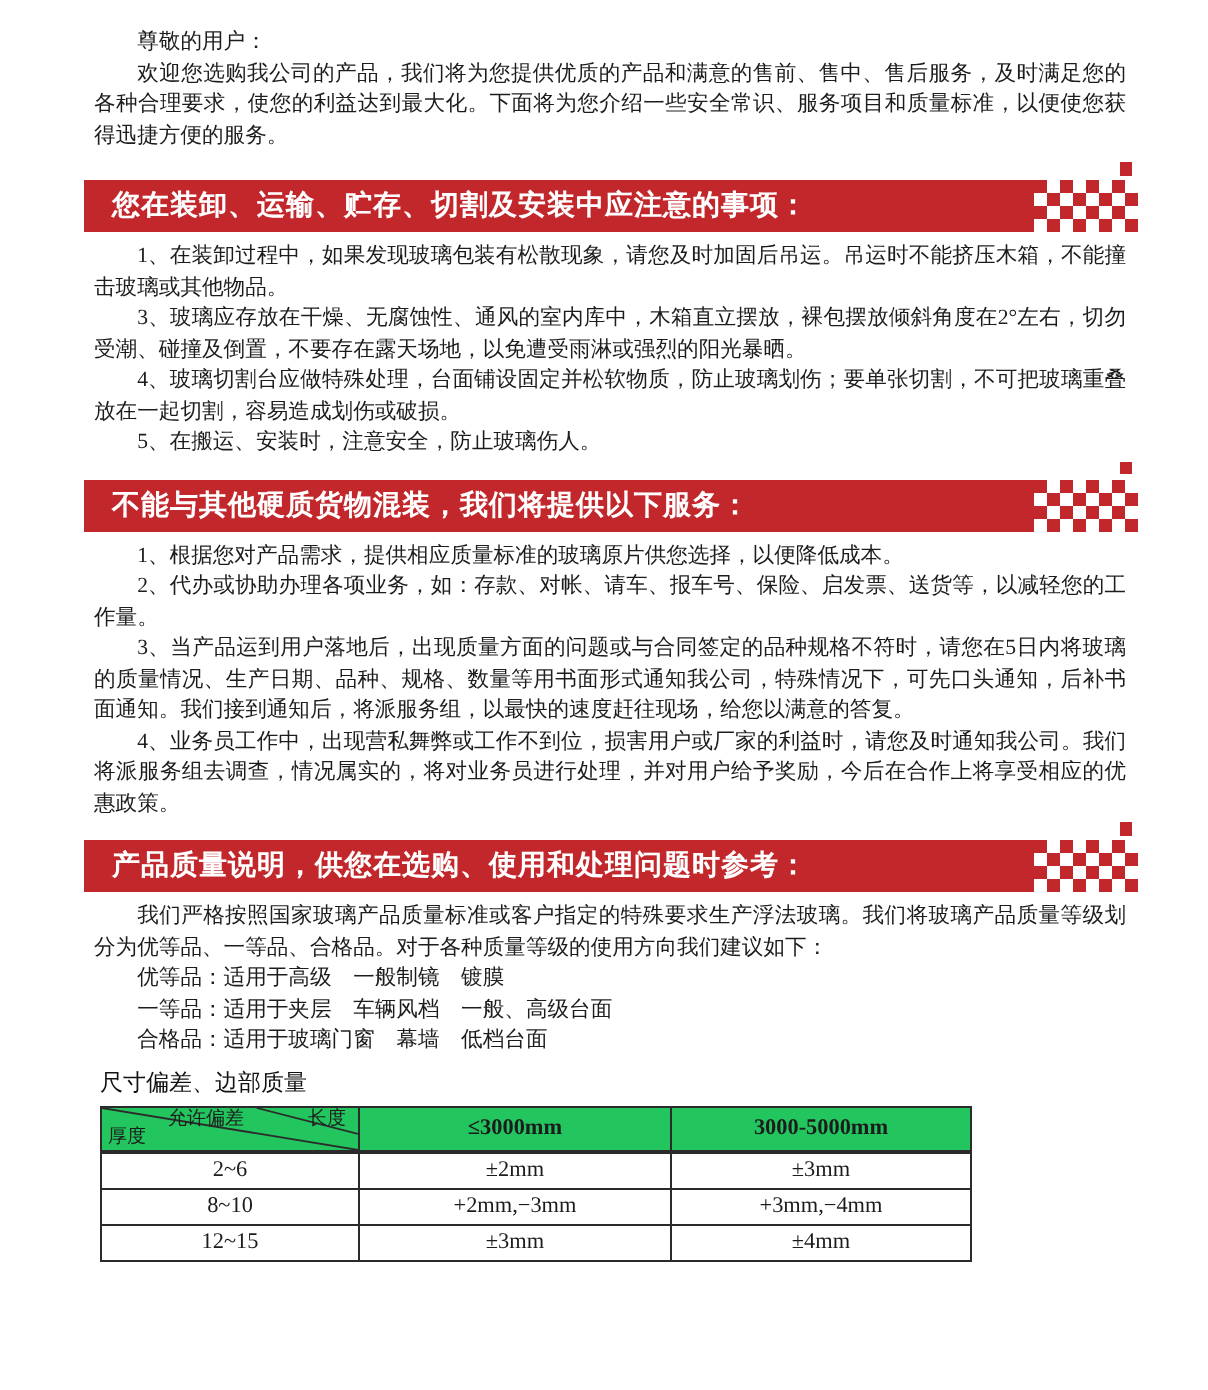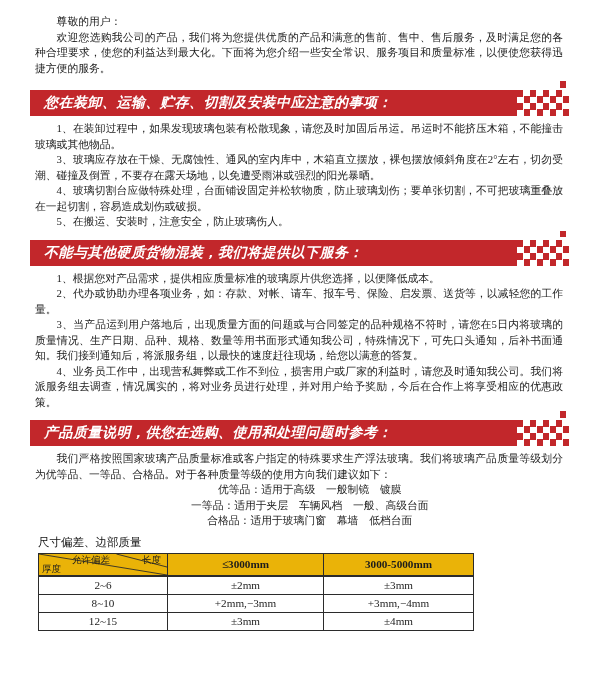--- a/index.html
+++ b/index.html
@@ -5,39 +5,39 @@
   html, body { margin: 0; padding: 0; }
   body {
     width: 604px; height: 695px;
     background: #ffffff;
     overflow: hidden;
     font-family: "Liberation Serif", "DejaVu Serif", serif;
     color: #1c1c1c;
     position: relative;
   }
   .page {
-    padding: 14px 41px 0 35px;
+    padding: 14px 41px 0 47px;
     font-size: 10.8px;
     line-height: 15.5px;
   }
   .greeting { text-indent: 2em; }
   p.body-par {
     margin: 0;
     text-indent: 2em;
     text-align: justify;
   }
   .banner {
     height: 26px;
     background: #c2272b;
     position: relative;
     display: flex;
     align-items: center;
     margin: 14px -6px 5px -5px;
   }
-  .section .banner { margin-top: 10px; font-style: italic; }
+  .section .banner { margin-top: 10px; }
   .section-1 .banner { margin-top: 14px; }
   .banner-title {
     color: #ffffff;
     font-family: "Liberation Sans", "DejaVu Sans", sans-serif;
     font-weight: bold;
     font-size: 14px;
     letter-spacing: 0.5px;
     padding-left: 14px;
     white-space: nowrap;
   }
@@ -49,21 +49,21 @@
     background-size: 13px 13px;
   }
   .banner .corner-square {
     position: absolute;
     top: -9px; right: 3px;
     width: 6.5px; height: 6.5px;
     background: #c2272b;
   }
   .grade-line {
     padding-left: 2em;
-    text-align: center;
+    text-align: left;
   }
   .table-block { margin: 6px 0 0 3px; }
   .table-caption {
     font-size: 11.5px;
     margin-bottom: 3px;
     color: #111;
   }
   table.spec {
     border-collapse: collapse;
     width: 435px;
@@ -71,21 +71,21 @@
   }
   table.spec th, table.spec td {
     border: 1px solid #2b2b2b;
     font-weight: normal;
     font-size: 11.2px;
     text-align: center;
     padding: 0;
     height: 17px;
   }
   table.spec tr.head-row th {
-    background: #eab308;
+    background: #22c55e;
     height: 21px;
     border-bottom: 2.5px solid #2b2b2b;
     font-weight: bold;
   }
   table.spec { border: 1.5px solid #2b2b2b; }
   .corner-cell { position: relative; overflow: hidden; }
   .corner-cell svg { position: absolute; left: 0; top: 0; width: 100%; height: 100%; }
   .corner-label {
     position: absolute;
     font-size: 9.5px;

